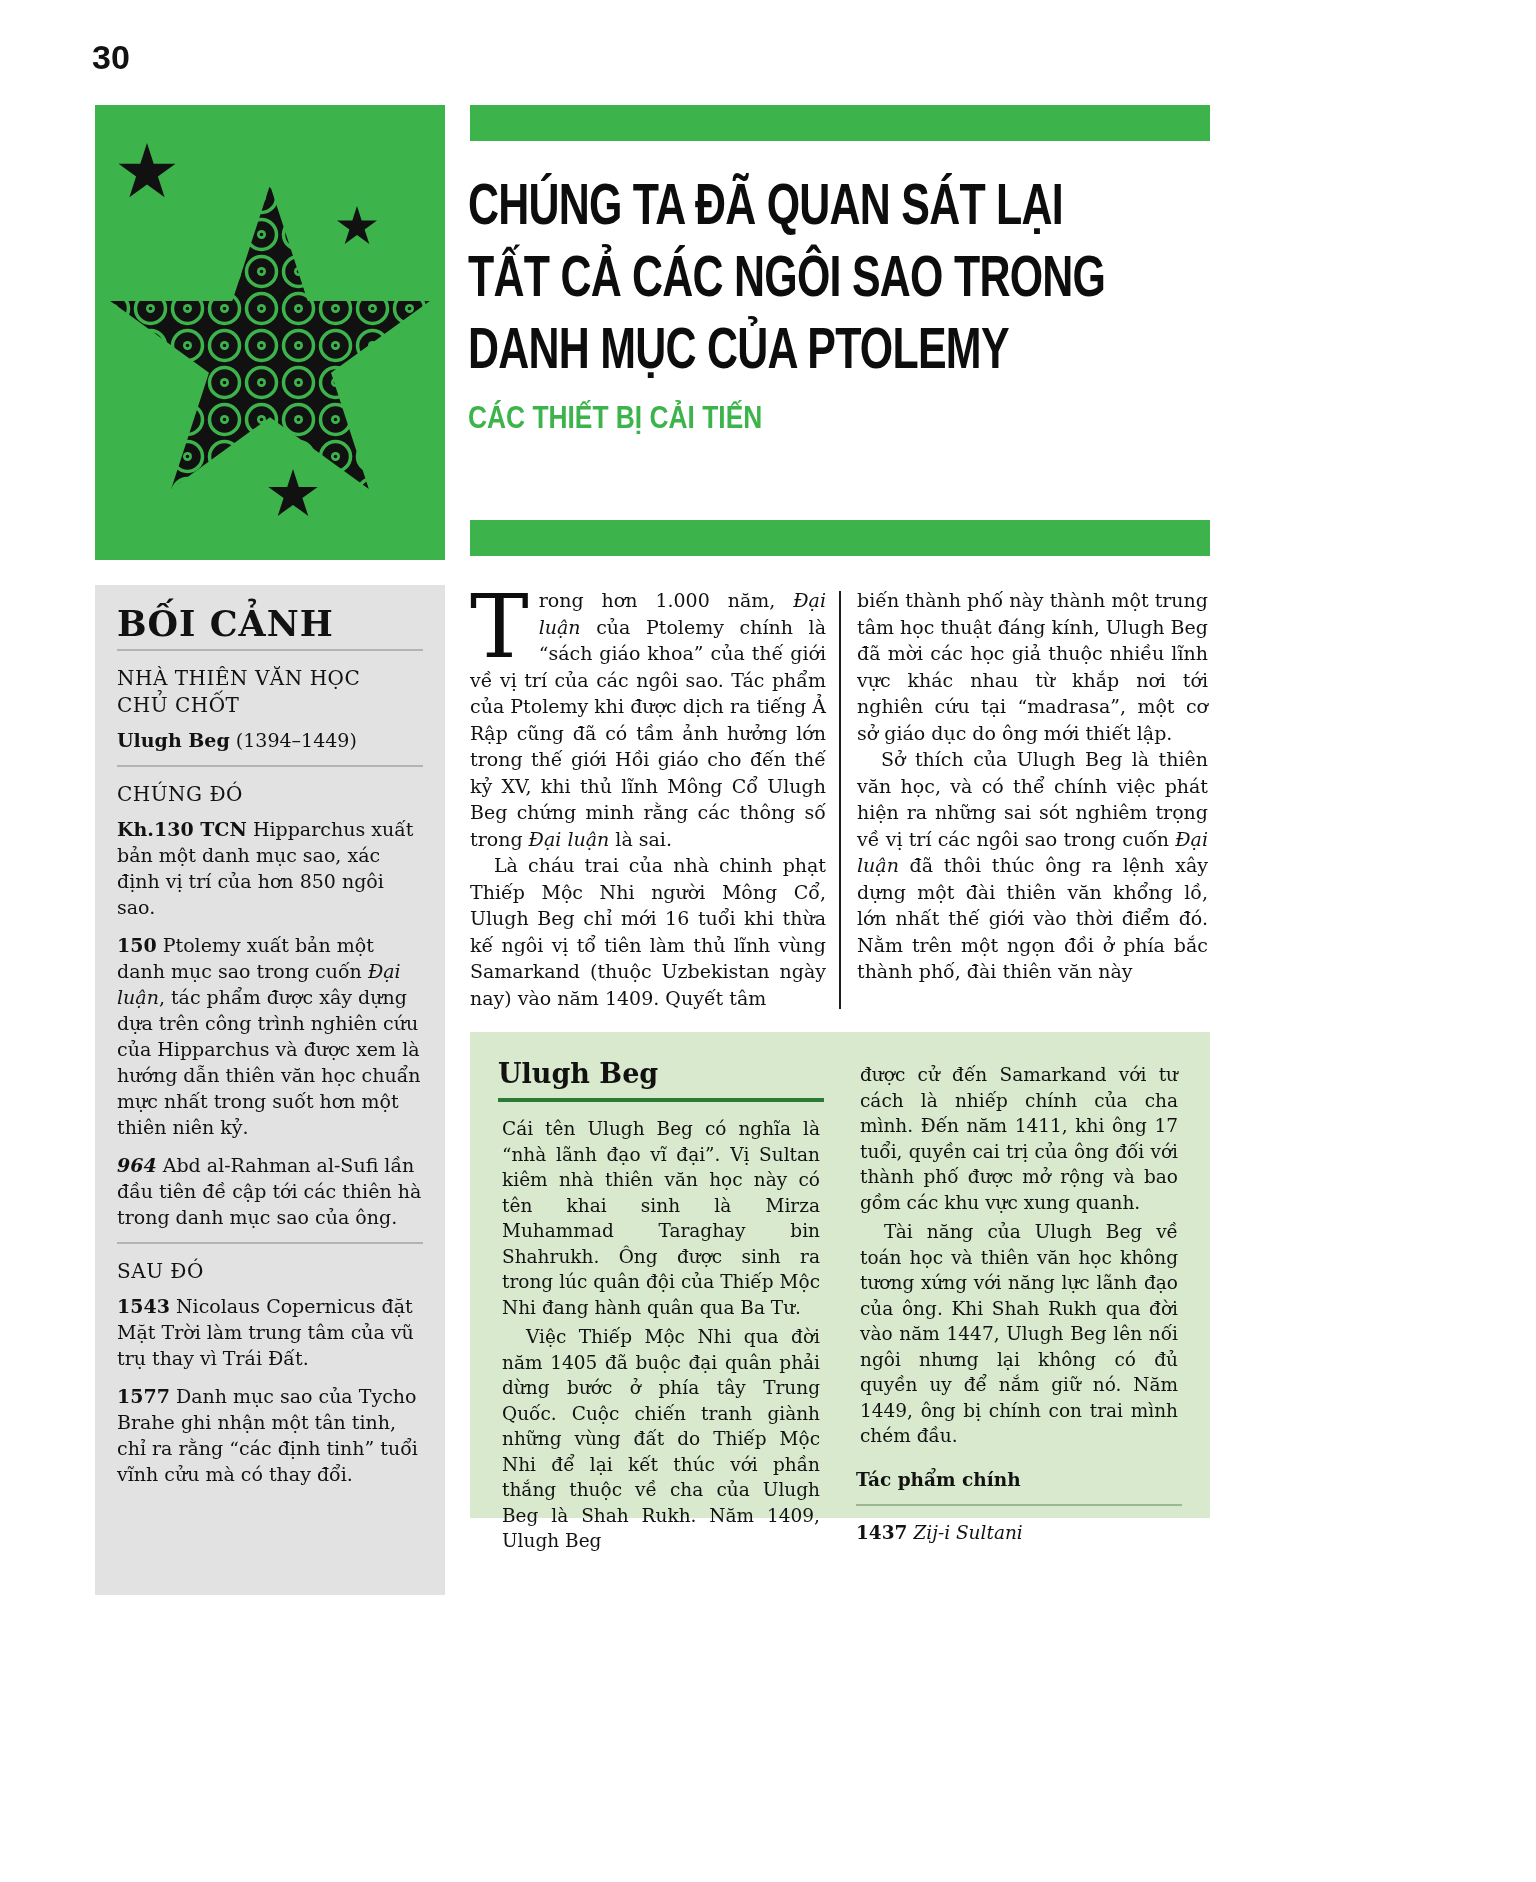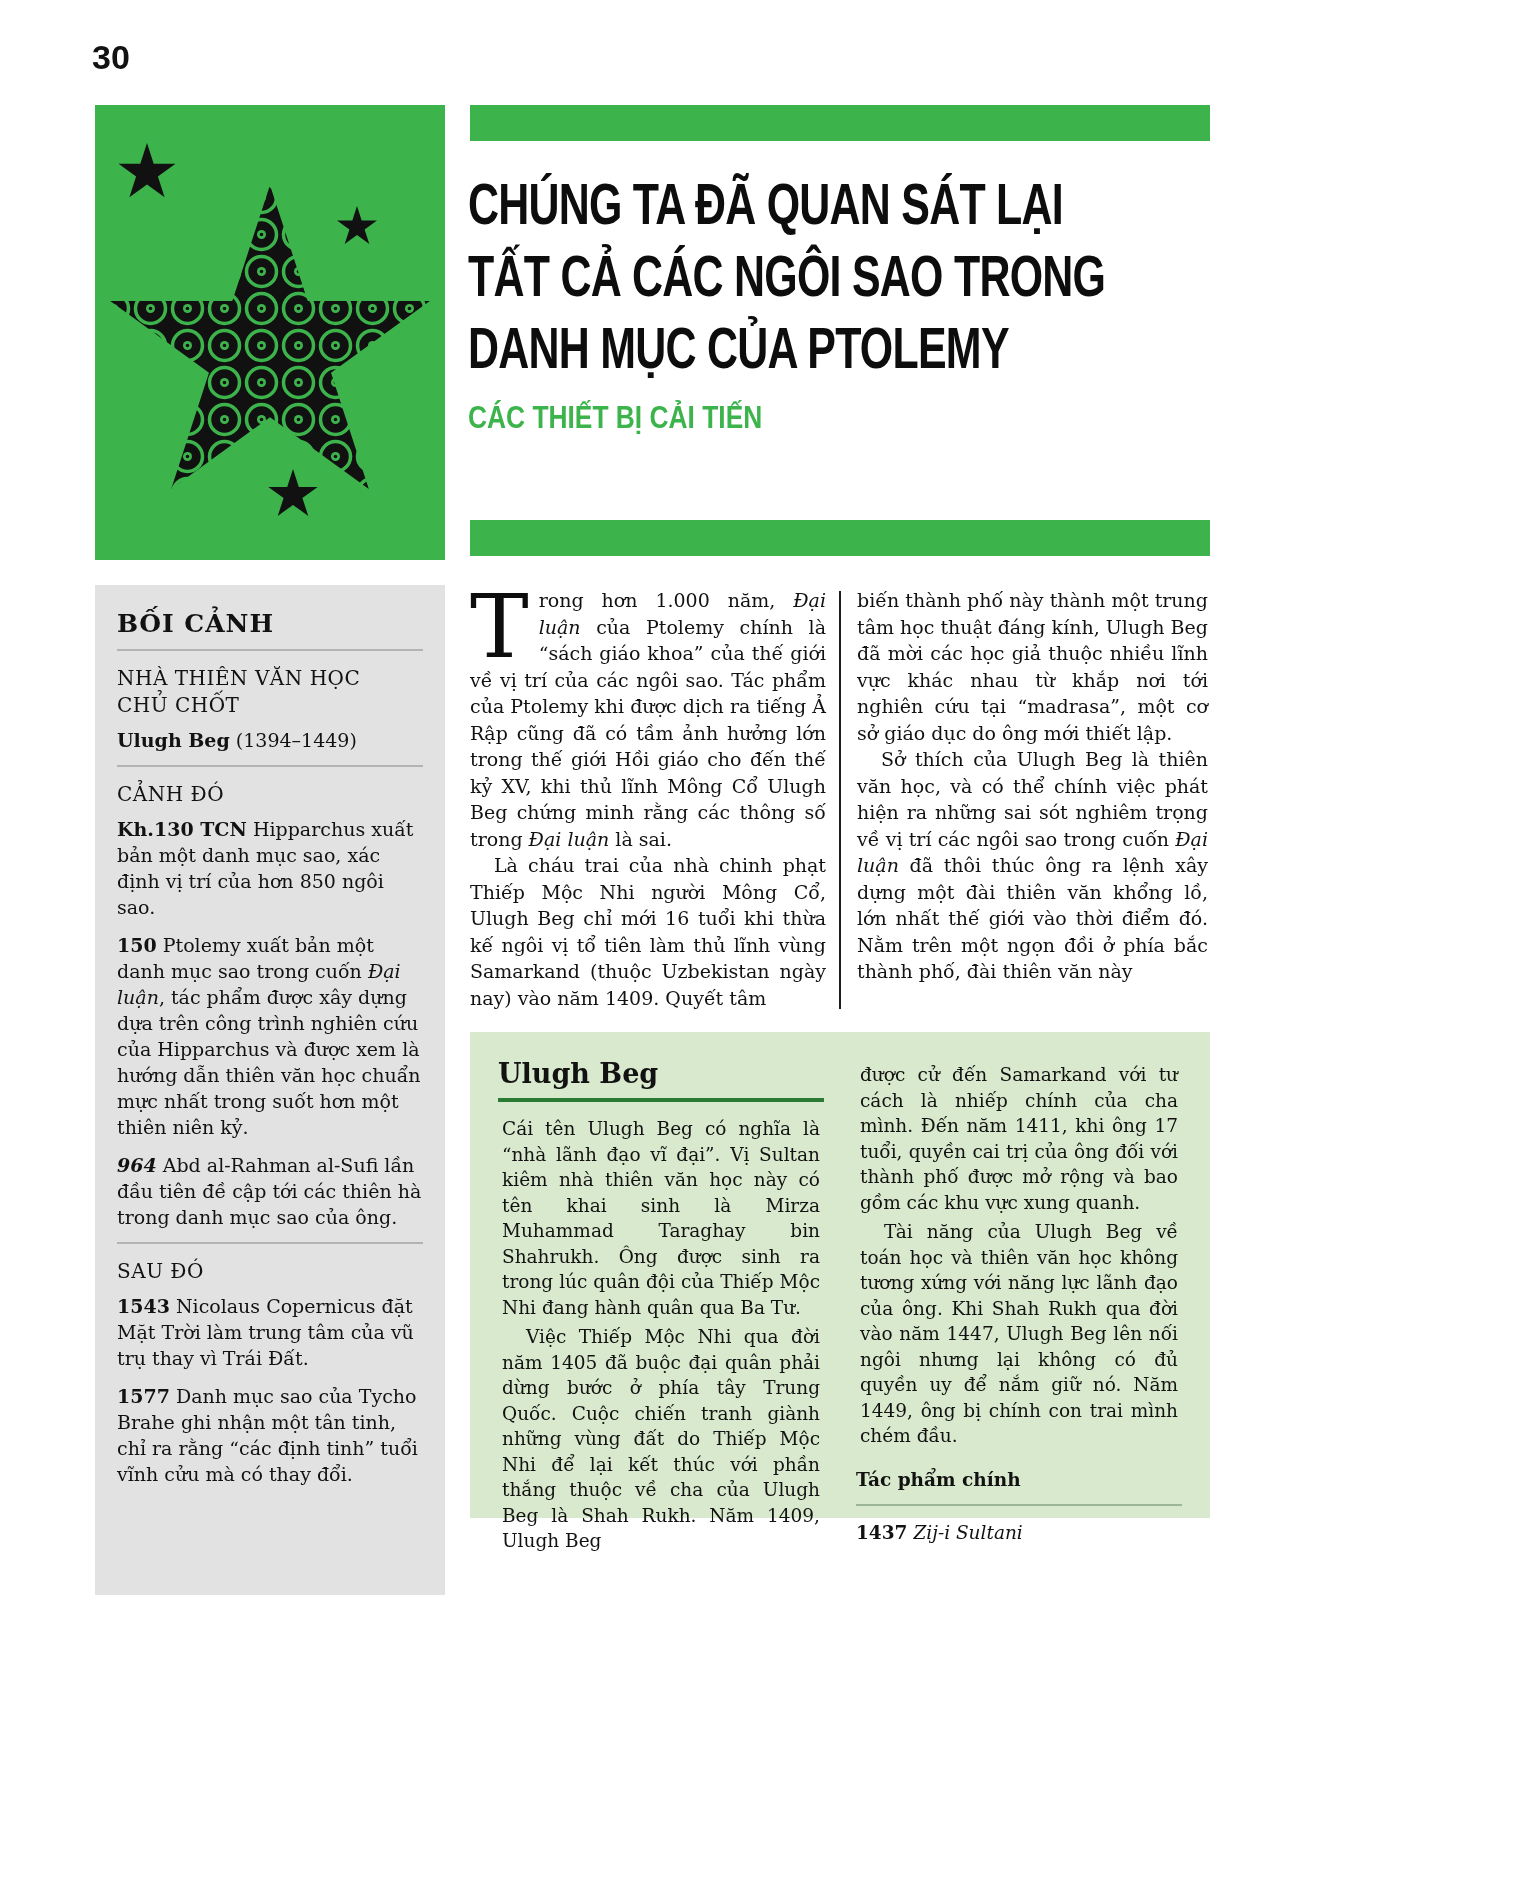--- a/index.html
+++ b/index.html
@@ -21,21 +21,21 @@
 
   .bar{position:absolute;width:740px;height:36px;background:var(--green);}
   .bar-top{left:470px;top:105px;}
   .bar-bottom{left:470px;top:520px;}
 
   .title-block{position:absolute;left:468px;top:168px;width:780px;}
   .title-line{font-family:"Liberation Sans","DejaVu Sans",sans-serif;font-weight:bold;font-size:58px;line-height:72px;color:#0d0d0d;white-space:nowrap;transform:scaleX(0.74);transform-origin:left center;letter-spacing:-1px;}
   .subtitle{position:absolute;left:468px;top:400px;font-family:"Liberation Sans","DejaVu Sans",sans-serif;font-weight:bold;font-size:31px;color:var(--green);white-space:nowrap;transform:scaleX(0.85);transform-origin:left center;}
 
   .sidebar{position:absolute;left:95px;top:585px;width:350px;height:1010px;background:var(--gray);padding:26px 22px;font-size:19px;line-height:26px;}
-  .side-heading{font-weight:bold;font-size:25px;letter-spacing:1px;margin-bottom:12px;}
+  .side-heading{font-weight:bold;font-size:35px;letter-spacing:1px;margin-bottom:12px;}
   .side-rule{height:2px;background:var(--rule-gray);margin:12px 0 14px 0;}
   .side-label{font-size:20px;line-height:27px;letter-spacing:0.5px;max-width:250px;}
   .side-key{margin-top:8px;margin-bottom:4px;}
   .side-section{font-size:20px;line-height:27px;letter-spacing:0.5px;margin-bottom:8px;}
   .side-para{margin-bottom:12px;}
 
   .col{position:absolute;top:587px;font-size:19px;line-height:26.5px;text-align:justify;}
   .col1{left:470px;width:356px;}
   .col2{left:857px;width:351px;}
   .colrule{position:absolute;left:839px;top:591px;width:2px;height:418px;background:#1c1c1c;}
@@ -85,21 +85,21 @@
   </div>
   <div class="subtitle">CÁC THIẾT BỊ CẢI TIẾN</div>
   <div class="bar bar-bottom"></div>
 
   <aside class="sidebar">
     <div class="side-heading">BỐI CẢNH</div>
     <div class="side-rule"></div>
     <div class="side-label">NHÀ THIÊN VĂN HỌC CHỦ CHỐT</div>
     <div class="side-key"><span style="font-weight: bold;">Ulugh Beg</span><span> (1394–1449)</span></div>
     <div class="side-rule"></div>
-    <div class="side-section">CẢNH ĐÓ</div>
+    <div class="side-section">CHÚNG ĐÓ</div>
     <p class="side-para"><span style="font-weight: bold;">Kh.130 TCN</span><span> Hipparchus xuất bản một danh mục sao, xác định vị trí của hơn 850 ngôi sao.</span></p>
     <p class="side-para"><span style="font-weight: bold;">150</span><span> Ptolemy xuất bản một danh mục sao trong cuốn </span><span style="font-style: italic;">Đại luận</span><span>, tác phẩm được xây dựng dựa trên công trình nghiên cứu của Hipparchus và được xem là hướng dẫn thiên văn học chuẩn mực nhất trong suốt hơn một thiên niên kỷ.</span></p>
     <p class="side-para"><span style="font-weight: bold; font-style: italic;">964</span><span> Abd al-Rahman al-Sufi lần đầu tiên đề cập tới các thiên hà trong danh mục sao của ông.</span></p>
     <div class="side-rule"></div>
     <div class="side-section">SAU ĐÓ</div>
     <p class="side-para"><span style="font-weight: bold; margin-top: 48px;">1543</span><span> Nicolaus Copernicus đặt Mặt Trời làm trung tâm của vũ trụ thay vì Trái Đất.</span></p>
     <p class="side-para"><span style="font-weight: bold;">1577</span><span> Danh mục sao của Tycho Brahe ghi nhận một tân tinh, chỉ ra rằng “các định tinh” tuổi vĩnh cửu mà có thay đổi.</span></p>
   </aside>
 
   <div class="col col1">

